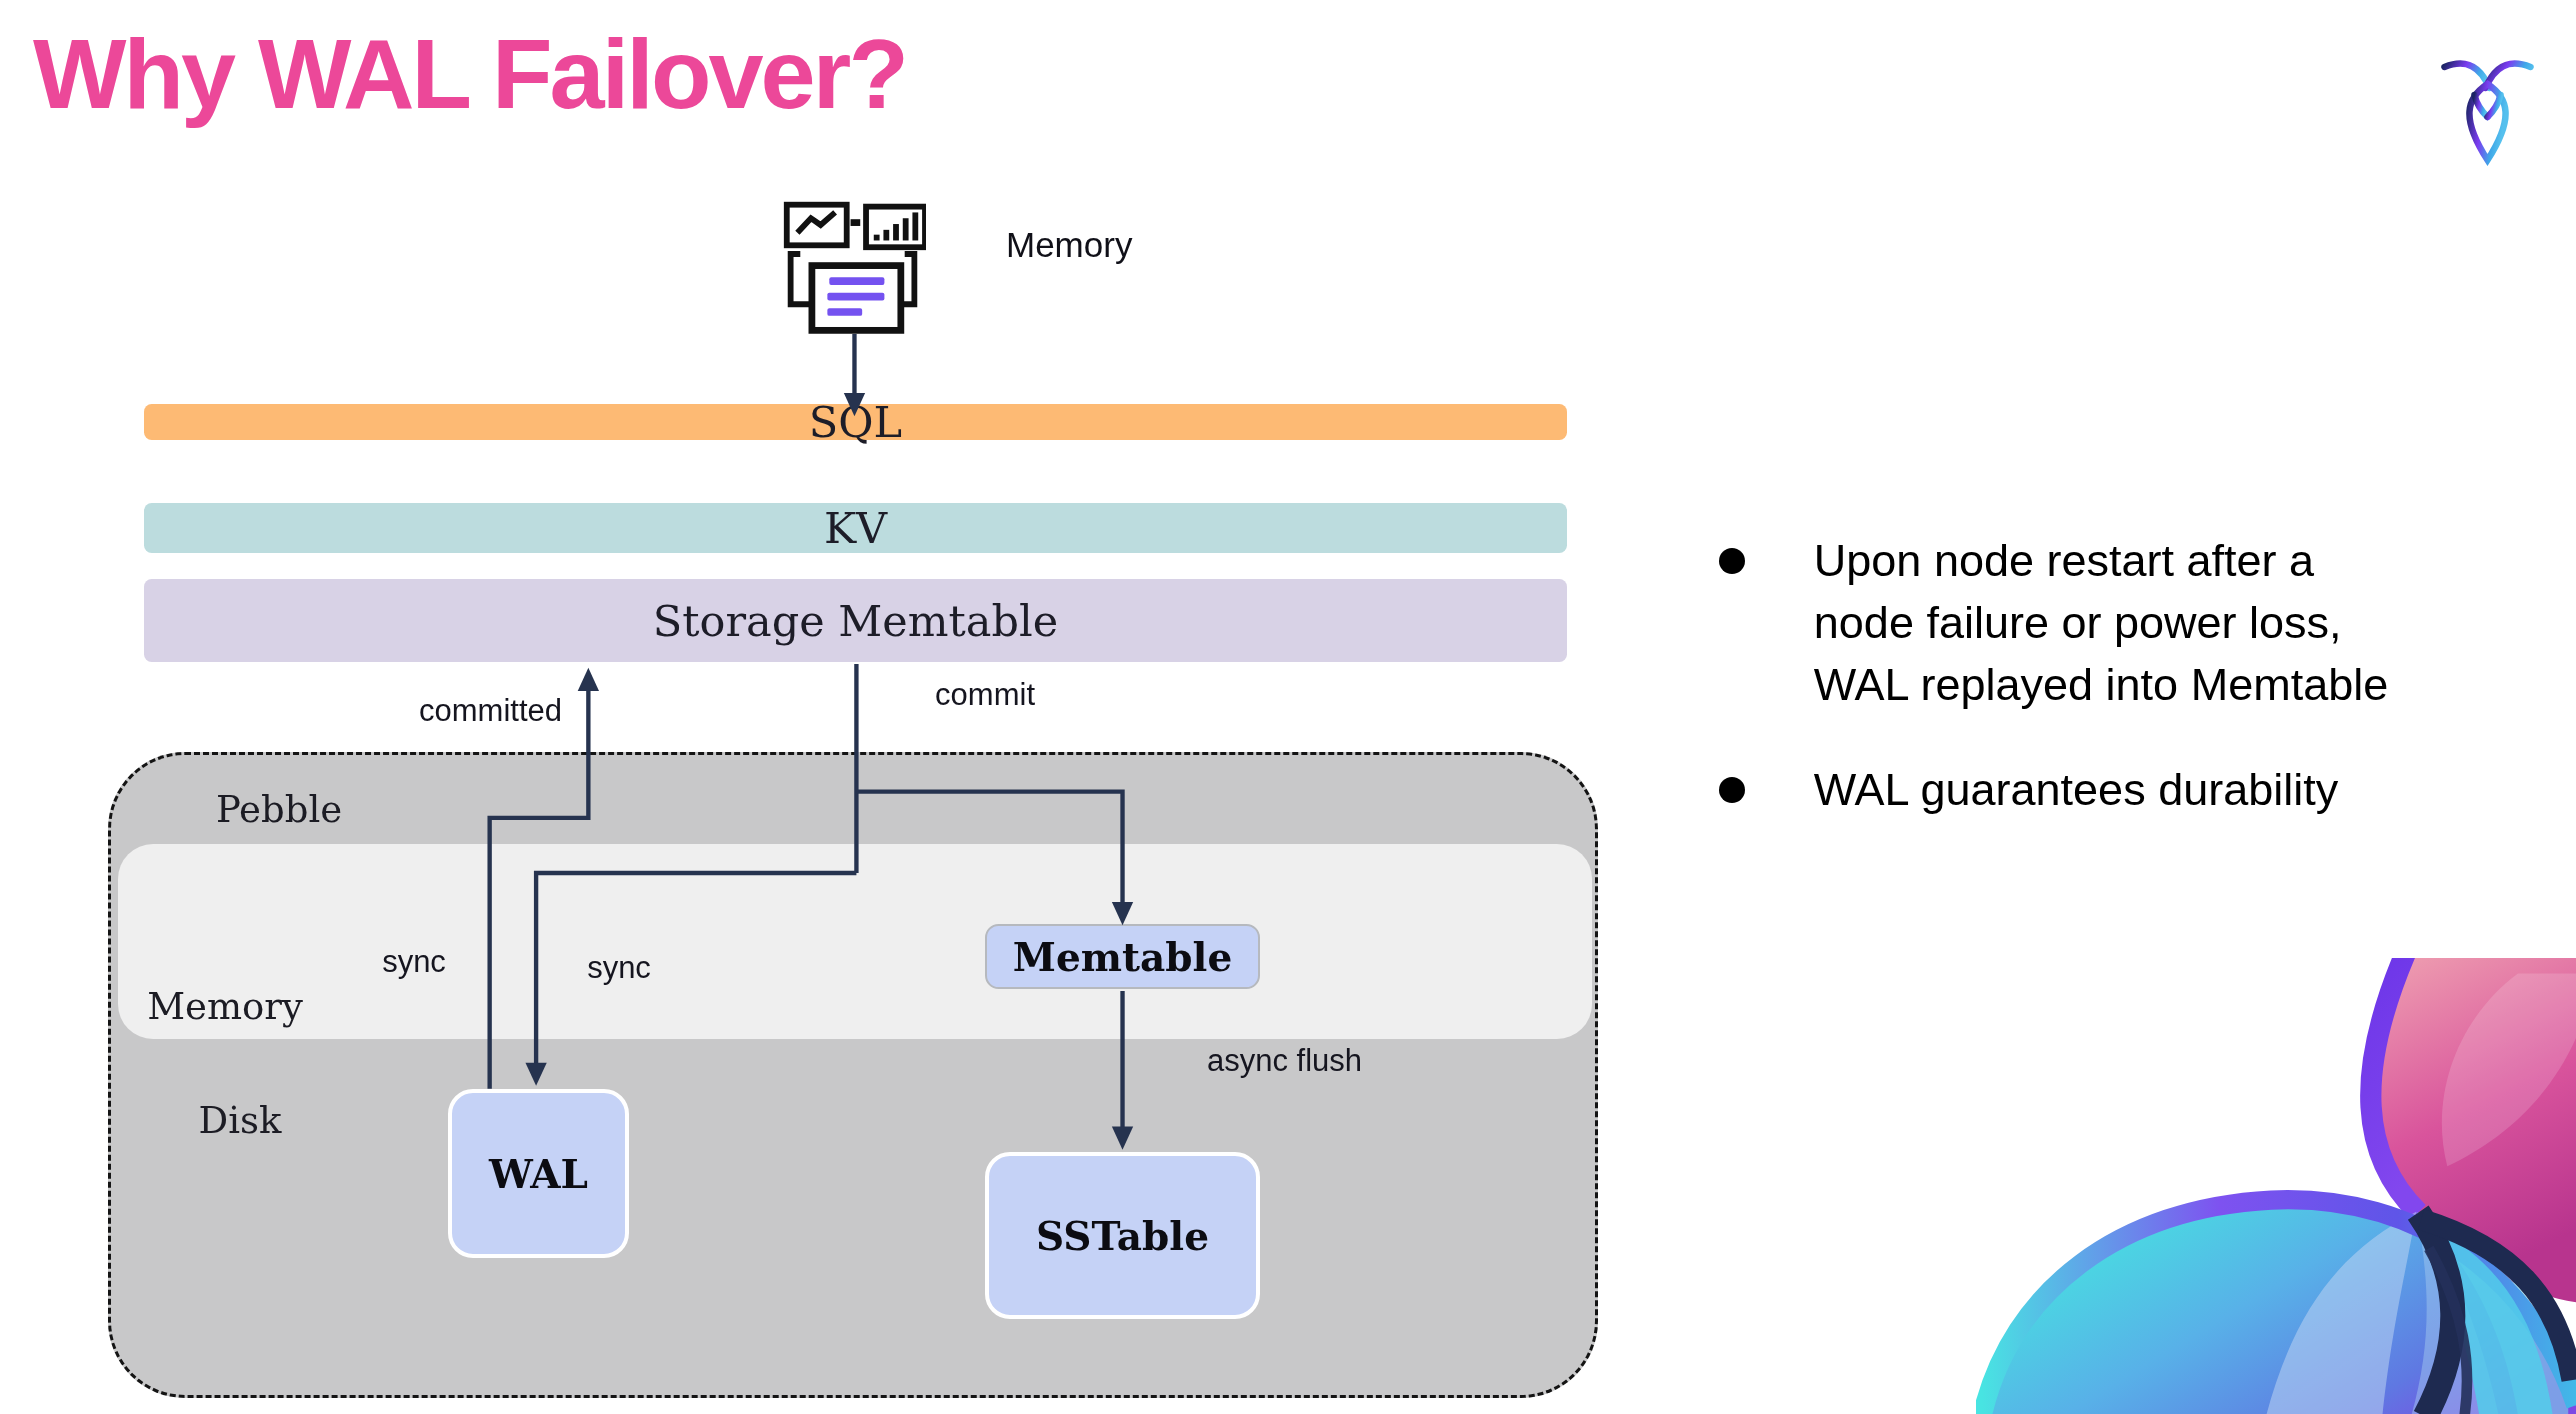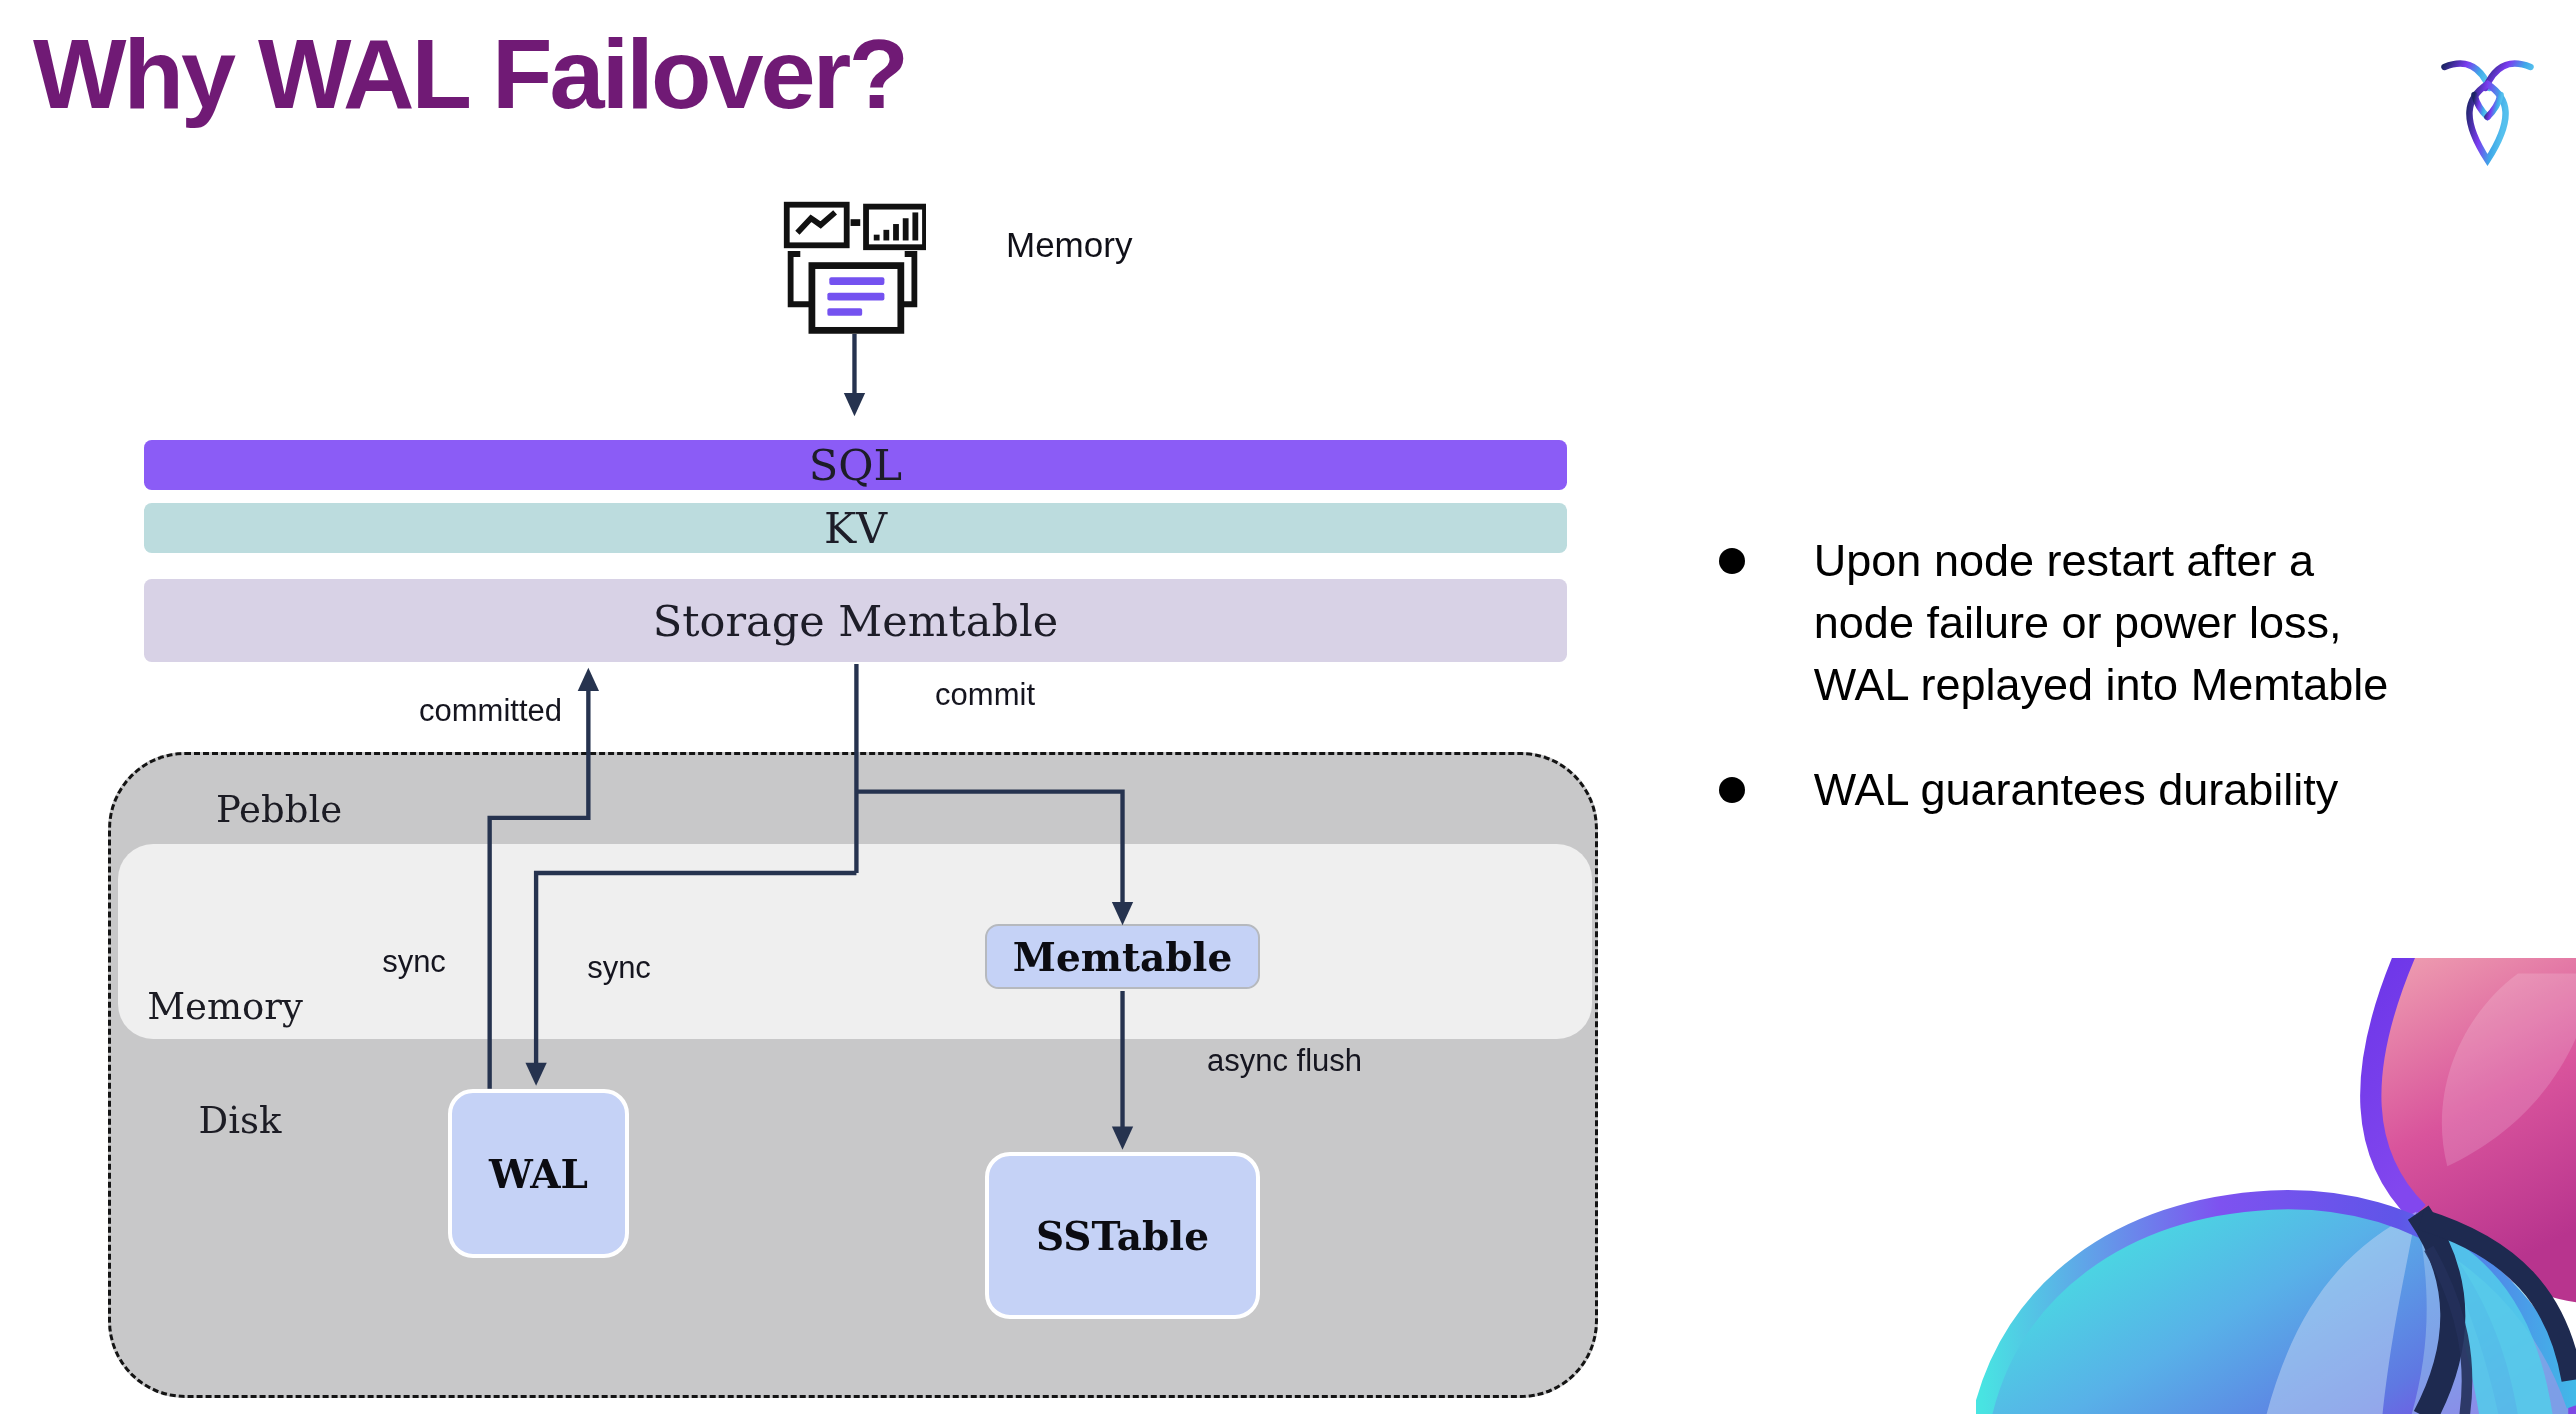--- a/index.html
+++ b/index.html
@@ -1,26 +1,26 @@
 <!DOCTYPE html>
 <html><head>
 <meta charset="utf-8">
 <style>
   html,body{margin:0;padding:0;background:#ffffff;}
   .slide{position:relative;width:2576px;height:1415px;background:#ffffff;overflow:hidden;
          font-family:"Liberation Sans",sans-serif;}
   .abs{position:absolute;}
 
   
-  .title{left:33px;top:17.4px;font-size:99px;font-weight:bold;letter-spacing:-2.9px;color:#701a75;}
+  .title{left:33px;top:17.4px;font-size:99px;font-weight:bold;letter-spacing:-2.9px;color:#ec4899;}
 
   
   .bar{left:144px;width:1423px;border-radius:7.7px;display:flex;align-items:center;justify-content:center;
        font-family:"DejaVu Serif","Liberation Serif",serif;font-size:43px;color:#1d1d28;z-index:2;}
-  .bar-sql{top:440px;height:50px;background:#8b5cf6;}
+  .bar-sql{top:404px;height:36px;background:#fdba74;}
   .bar-kv{top:503px;height:50px;background:#bcdcde;}
   .bar-storage{top:579px;height:83px;background:#d8d2e6;}
 
   
   .pebble{left:108px;top:752px;width:1490px;height:646px;background:#c8c8c9;
           border:3.9px dashed #141414;border-radius:77px;box-sizing:border-box;z-index:1;}
   .memory-band{left:118px;top:844px;width:1474px;height:195px;background:#efefef;border-radius:35px;z-index:2;}
   .zone-label{font-family:"DejaVu Serif","Liberation Serif",serif;font-size:37px;color:#1c1c24;z-index:3;text-align:center;}
   .lbl-pebble{left:192px;top:788px;width:174px;}
   .lbl-memory{left:134px;top:985px;width:182px;}

